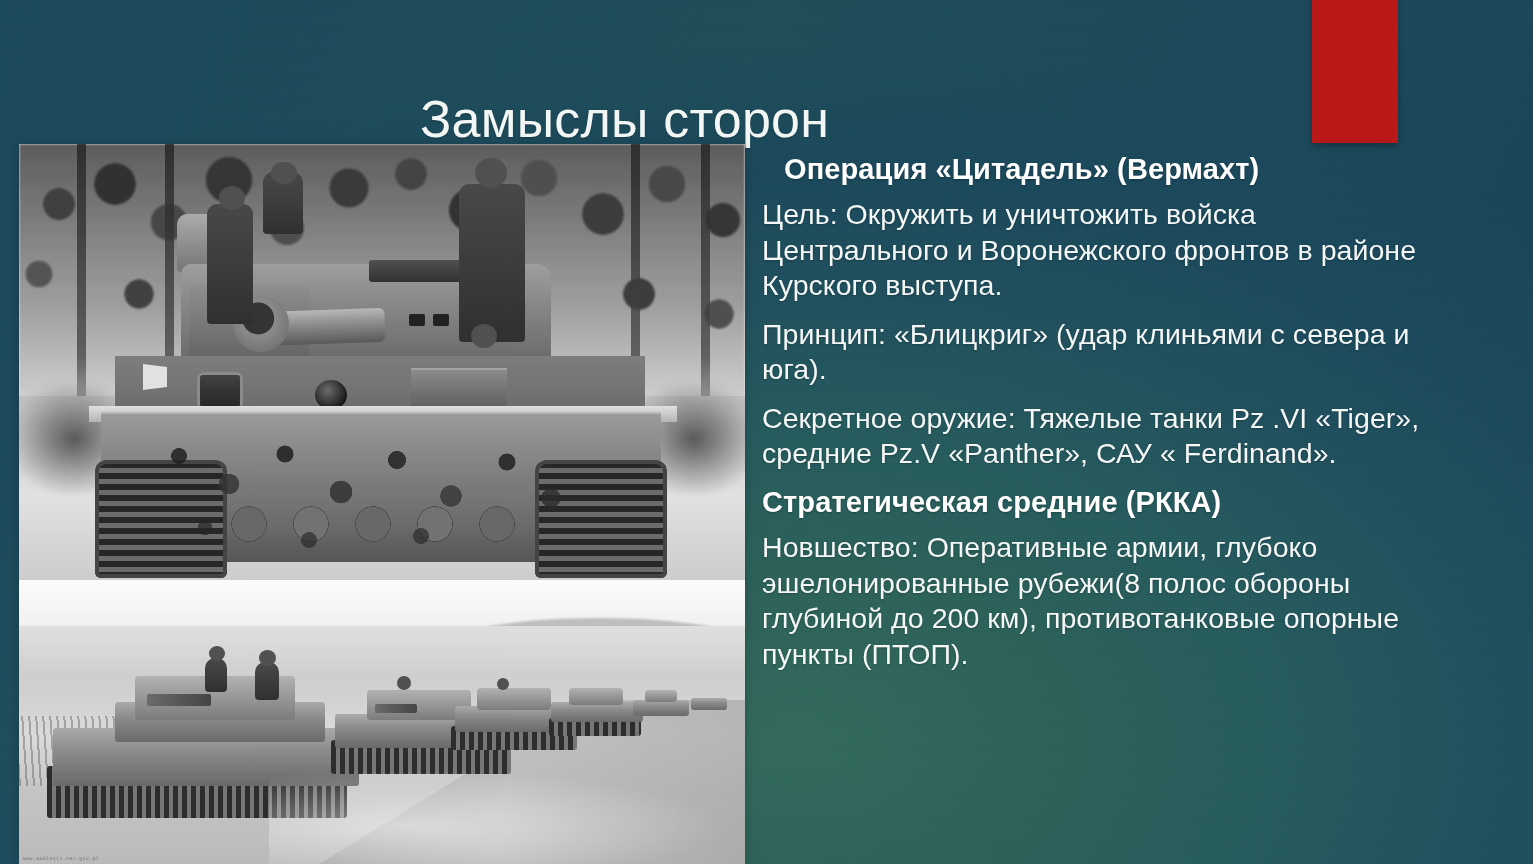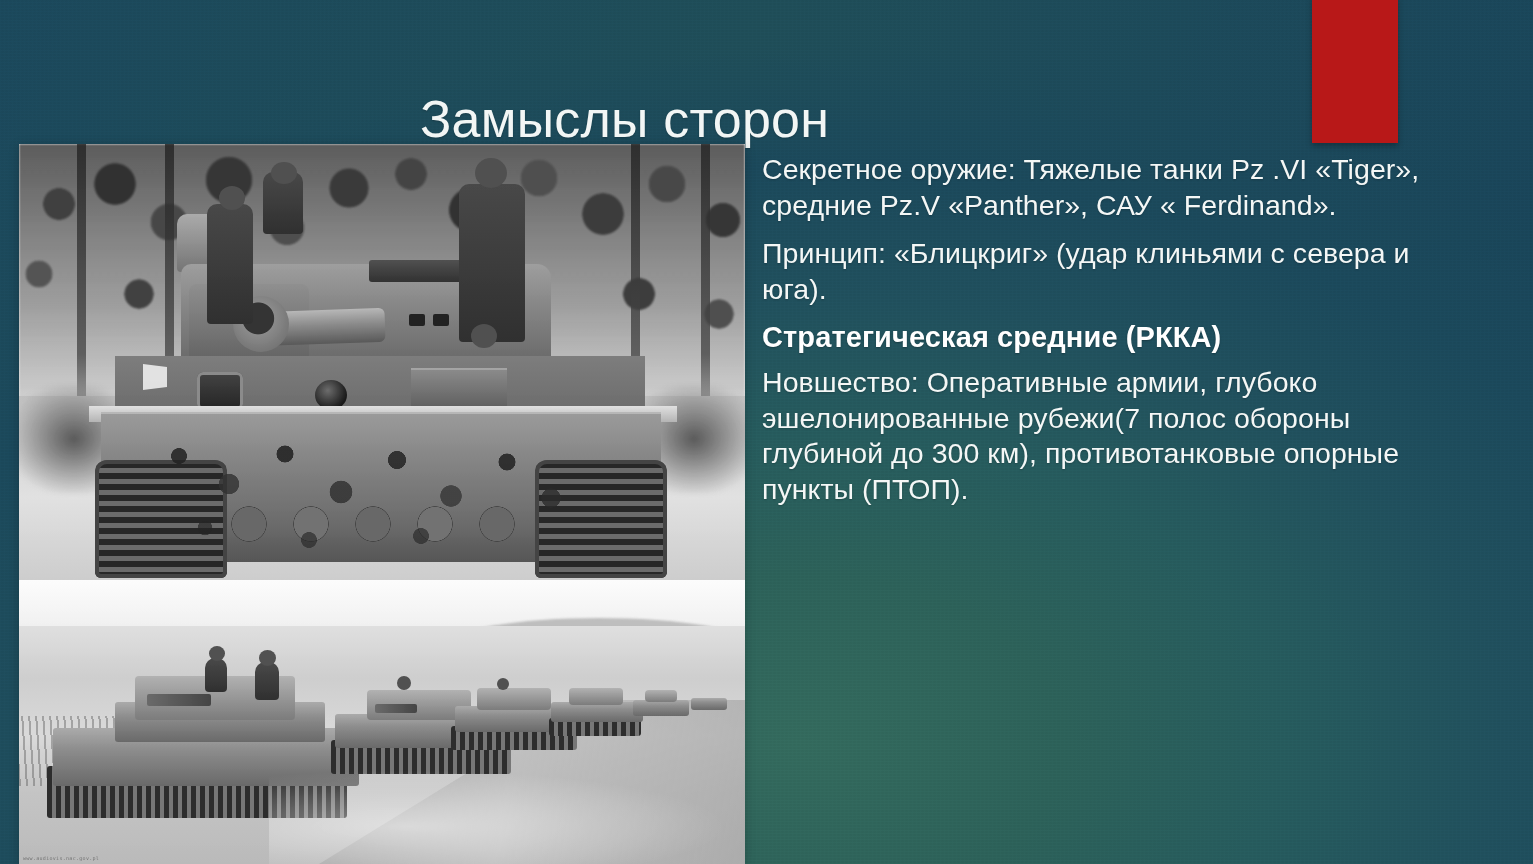--- a/index.html
+++ b/index.html
@@ -433,25 +433,27 @@
         <div class="t2-hull" style="left:672px;top:118px;width:36px;height:12px;"></div>
       </div>
 
       <div class="p2-dust"></div>
       <div class="p2-stamp">www.audiovis.nac.gov.pl</div>
     </div>
   </div>
 
   <div class="content">
 
-
+    <h2 class="section-heading first">Операция «Цитадель» (Вермахт)</h2>
+
+    <p class="body-par">Цель: Окружить и уничтожить войска Центрального и Воронежского фронтов в районе Курского выступа.</p>
+
+    <p class="body-par">Принцип: «Блицкриг» (удар клиньями с севера и юга).</p>
 
     <p class="body-par">Секретное оружие: Тяжелые танки Pz .VI «Tiger», средние Pz.V «Panther», САУ « Ferdinand».</p>
 
-    <p class="body-par">Принцип: «Блицкриг» (удар клиньями с севера и юга).</p>
-
     <h2 class="section-heading">Стратегическая средние (РККА)</h2>
 
 
-    <p class="body-par">Новшество: Оперативные армии, глубоко эшелонированные рубежи(7 полос обороны глубиной до 300 км), противотанковые опорные пункты (ПТОП).</p>
+    <p class="body-par">Новшество: Оперативные армии, глубоко эшелонированные рубежи(8 полос обороны глубиной до 200 км), противотанковые опорные пункты (ПТОП).</p>
   </div>
 
 </div>
 
 </body></html>

